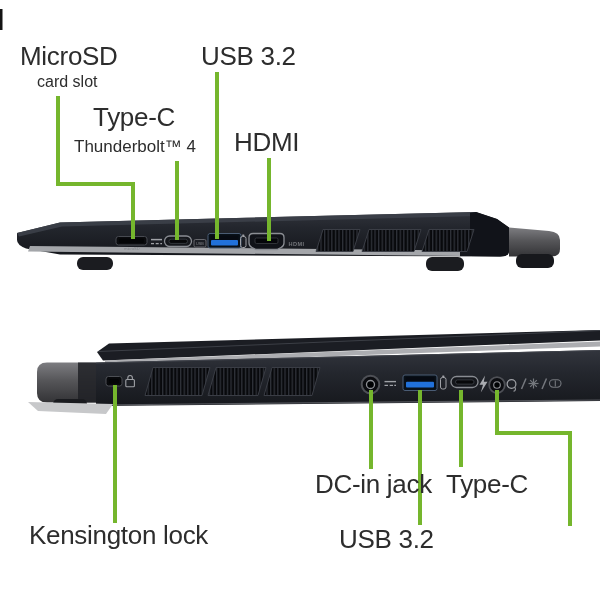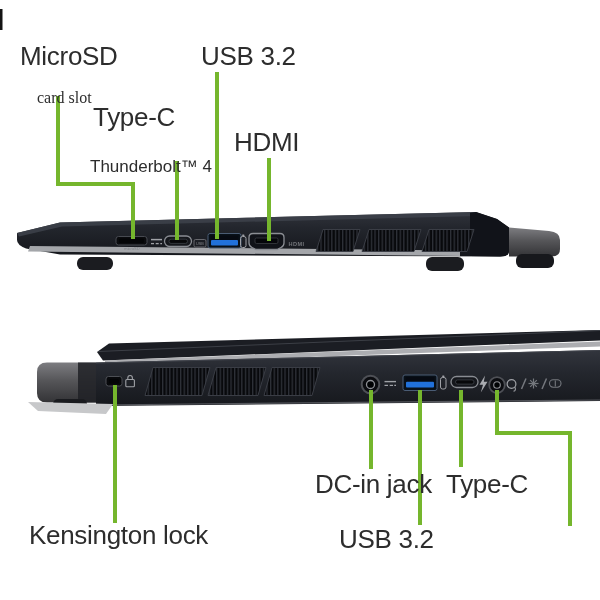--- a/index.html
+++ b/index.html
@@ -209,23 +209,23 @@
         <path d="M115,385 L115,523"></path>
         <path d="M371,390 L371,469"></path>
         <path d="M420,390 L420,525"></path>
         <path d="M461,390 L461,467"></path>
         <path d="M497,390 L497,433 L570,433 L570,526"></path>
       </g>
     </g>
   </svg>
 
   <div class="lbl" style="left:20px;top:43px;">MicroSD</div>
-  <div class="lbl small" style="left:37px;top:90px;font-family:Liberation Serif, serif;">card slot</div>
+  <div class="lbl small" style="left:37px;top:74px;">card slot</div>
   <div class="lbl" style="left:201px;top:43px;">USB 3.2</div>
   <div class="lbl" style="left:93px;top:104px;">Type-C</div>
-  <div class="lbl sub" style="left:90px;top:138px;margin-top:20px;">Thunderbolt™ 4</div>
+  <div class="lbl sub" style="left:74px;top:138px;">Thunderbolt™ 4</div>
   <div class="lbl" style="left:234px;top:129px;">HDMI</div>
 
   <div class="lbl" style="left:315px;top:471px;">DC-in jack</div>
   <div class="lbl" style="left:29px;top:522px;">Kensington lock</div>
   <div class="lbl" style="left:339px;top:526px;">USB 3.2</div>
   <div class="lbl" style="left:446px;top:471px;">Type-C</div>
 </div>
 
 </body></html>

